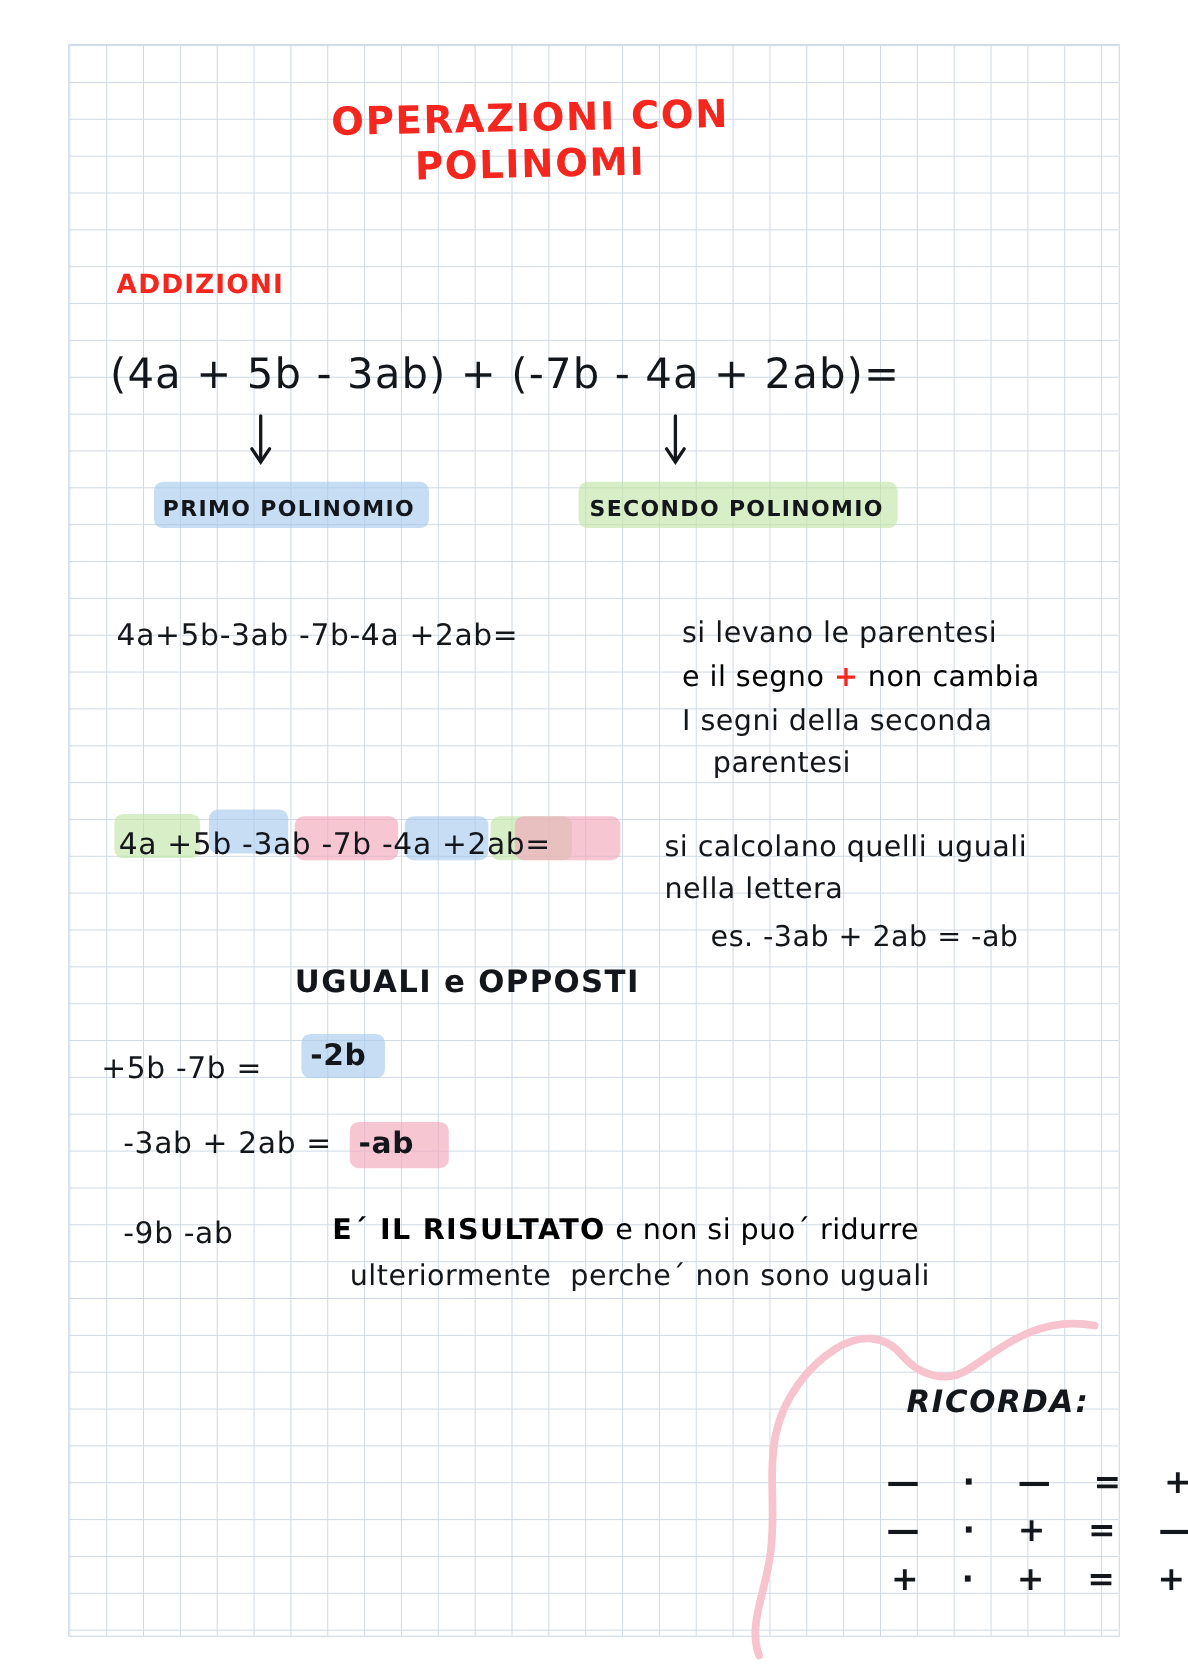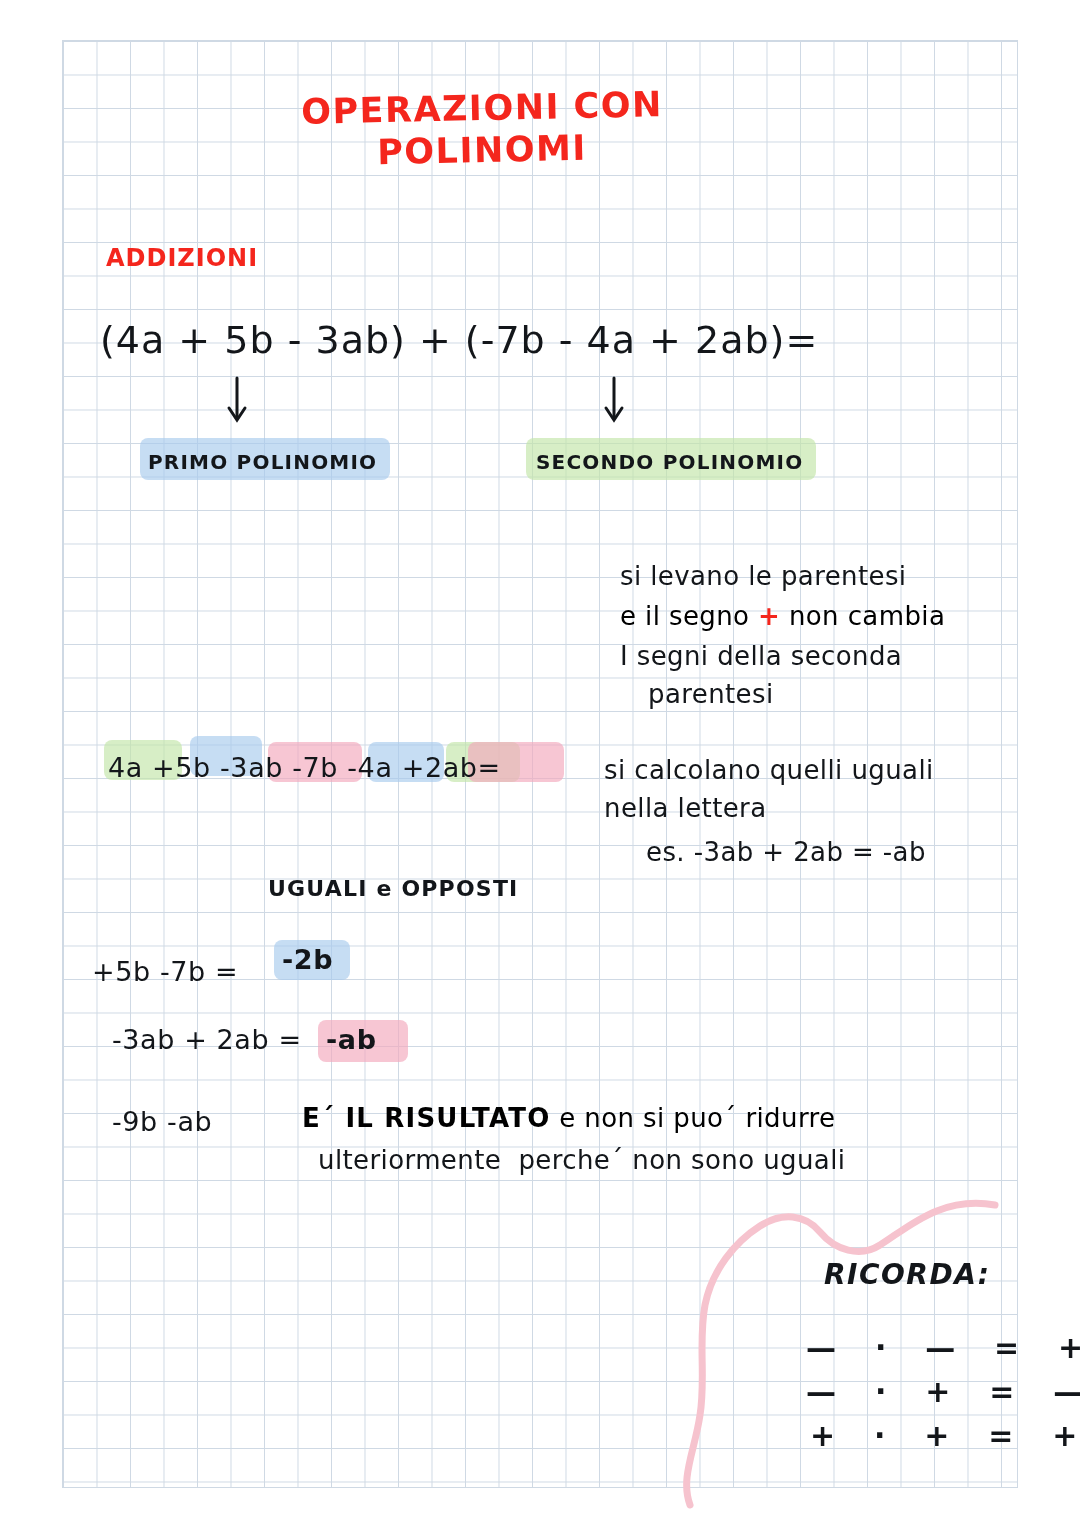--- a/index.html
+++ b/index.html
@@ -129,20 +129,21 @@
       <path d="M614 378 L614 418" stroke="#13161a" stroke-width="3" fill="none" stroke-linecap="round"></path>
       <path d="M606 408 L614 420 L622 408" stroke="#13161a" stroke-width="3" fill="none" stroke-linecap="round"></path>
     </svg>
 
     <div class="hl hl-blue" style="left:140px; top:438px; width:250px; height:42px;"></div>
     <div class="hl hl-green" style="left:526px; top:438px; width:290px; height:42px;"></div>
 
     <div class="hw smallcaps" style="left:148px; top:450px;">PRIMO POLINOMIO</div>
     <div class="hw smallcaps" style="left:536px; top:450px;">SECONDO POLINOMIO</div>
 
+    <div class="hw expr" style="left:106px; top:562px;">4a+5b-3ab -7b-4a +2ab=</div>
 
     <div class="hw note" style="left:620px; top:558px;">si levano le parentesi</div>
     <div style="position:absolute; left:620px; top:598px;">
       <span class="note">e il segno </span><span class="note red" style="font-weight:bold;">+</span><span class="note"> non cambia</span>
     </div>
     <div class="hw note" style="left:620px; top:638px;">I segni della seconda</div>
     <div class="hw note" style="left:648px; top:676px;">parentesi</div>
 
     <div class="hl hl-green" style="left:104px; top:740px; width:78px; height:40px;"></div>
     <div class="hl hl-blue" style="left:190px; top:736px; width:72px; height:40px;"></div>
@@ -150,21 +151,21 @@
     <div class="hl hl-blue" style="left:368px; top:742px; width:76px; height:40px;"></div>
     <div class="hl hl-green" style="left:446px; top:742px; width:74px; height:40px;"></div>
     <div class="hl hl-pink" style="left:468px; top:742px; width:96px; height:40px;"></div>
 
     <div class="hw expr" style="left:108px; top:752px;">4a +5b -3ab -7b -4a +2ab=</div>
 
     <div class="hw note" style="left:604px; top:752px;">si calcolano quelli uguali</div>
     <div class="hw note" style="left:604px; top:790px;">nella lettera</div>
     <div class="hw note" style="left:646px; top:834px;">es. -3ab + 2ab = -ab</div>
 
-    <div class="hw smallcaps" style="left:268px; top:876px; font-size:22px;">UGUALI e OPPOSTI</div>
+    <div class="hw smallcaps" style="left:268px; top:876px; font-size:28px;">UGUALI e OPPOSTI</div>
 
     <div class="hl hl-blue" style="left:274px; top:940px; width:76px; height:40px;"></div>
     <div class="hw expr" style="left:92px; top:944px;margin-top:12px;">+5b -7b = </div>
     <div class="hw expr" style="left:282px; top:944px; font-weight:bold;text-align:right;">-2b</div>
 
     <div class="hl hl-pink" style="left:318px; top:1020px; width:90px; height:42px;"></div>
     <div class="hw expr" style="left:112px; top:1024px;">-3ab + 2ab =</div>
     <div class="hw expr" style="left:326px; top:1024px; font-weight:bold;">-ab</div>
 
     <div class="hw expr" style="left:112px; top:1106px;">-9b -ab</div>

